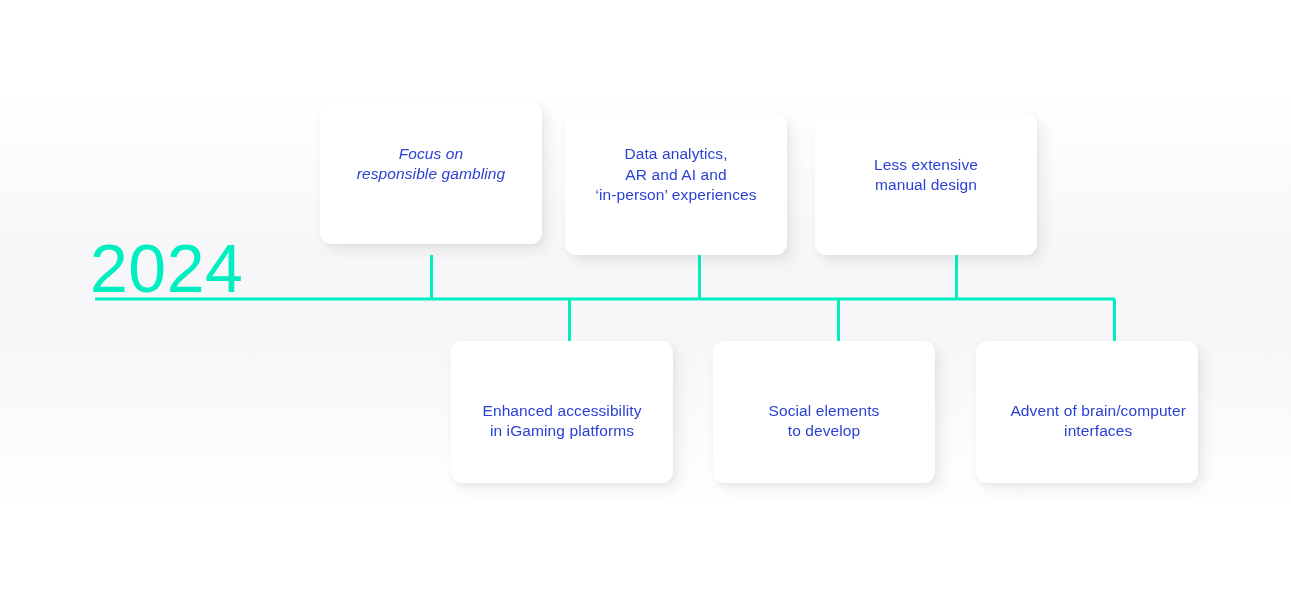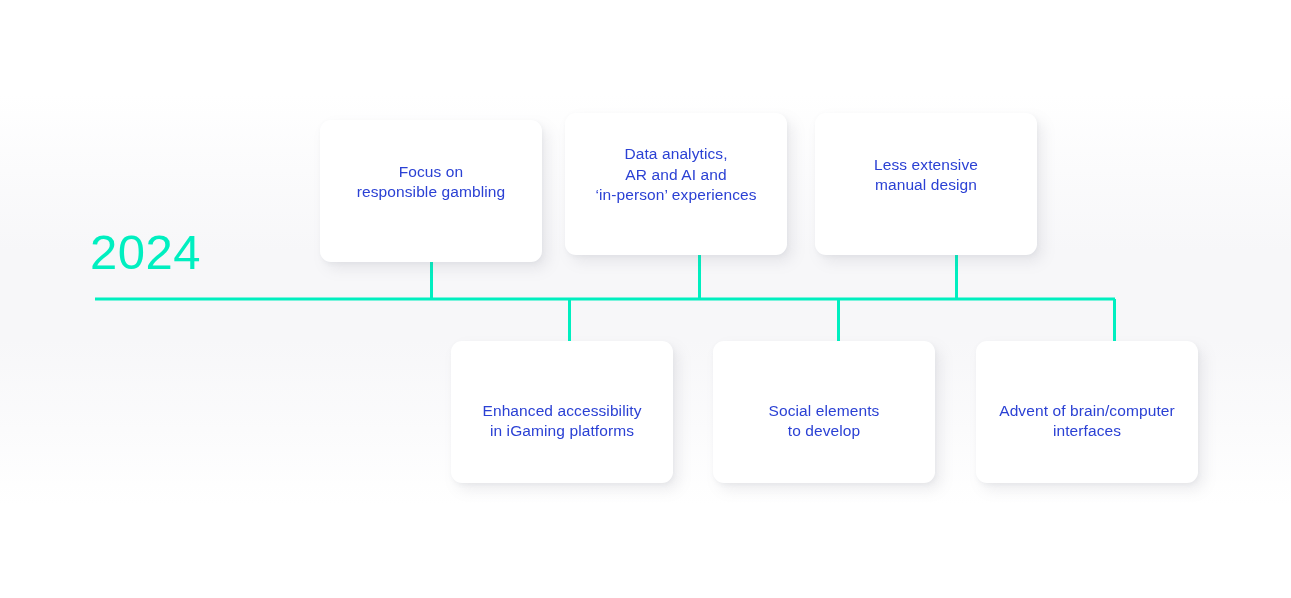--- a/index.html
+++ b/index.html
@@ -30,22 +30,22 @@
         #f7f7f9 340px,
         #fbfbfc 430px,
         #ffffff 505px,
         #ffffff 598px);
   }
 
   
   #year-label {
     position: absolute;
     left: 90px;
-    top: 217px;
-    font-size: 49px;
+    top: 233px;
+    font-size: 68px;
     line-height: 70px;
     font-weight: 300;
     letter-spacing: 0.5px;
     color: #00efc0;
     white-space: nowrap;
     -webkit-font-smoothing: antialiased;
   }
 
   
   #connectors {
@@ -76,33 +76,33 @@
     font-size: 15.5px;
     line-height: 20.5px;
     font-weight: 400;
     letter-spacing: 0.1px;
     padding: 0 12px;
     white-space: pre-line;
     -webkit-font-smoothing: antialiased;
   }
 
   
-  #card-top-0 { left: 320px; top: 120px; width: 222px; height: 142px; }
+  #card-top-0 { left: 320px; top: 102px; width: 222px; height: 142px; font-style: italic; }
   #card-top-1 { left: 565px; top: 113px; width: 222px; height: 142px; }
   #card-top-2 { left: 815px; top: 113px; width: 222px; height: 142px; }
 
   
   #card-top-0 .card-text,
   #card-top-1 .card-text,
   #card-top-2 .card-text { transform: translateY(-9px); }
 
   
   #card-bottom-0 { left: 451px; top: 341px; width: 222px; height: 142px; }
   #card-bottom-1 { left: 713px; top: 341px; width: 222px; height: 142px; }
-  #card-bottom-2 { left: 976px; top: 341px; width: 222px; height: 142px; }
+  #card-bottom-2 { left: 976px; top: 341px; width: 222px; height: 142px; justify-content: flex-end; }
 
   
   #card-bottom-0 .card-text,
   #card-bottom-1 .card-text,
   #card-bottom-2 .card-text { transform: translateY(9px); }
 </style>
 </head>
 <body>
 
 <div id="timeline-root">

